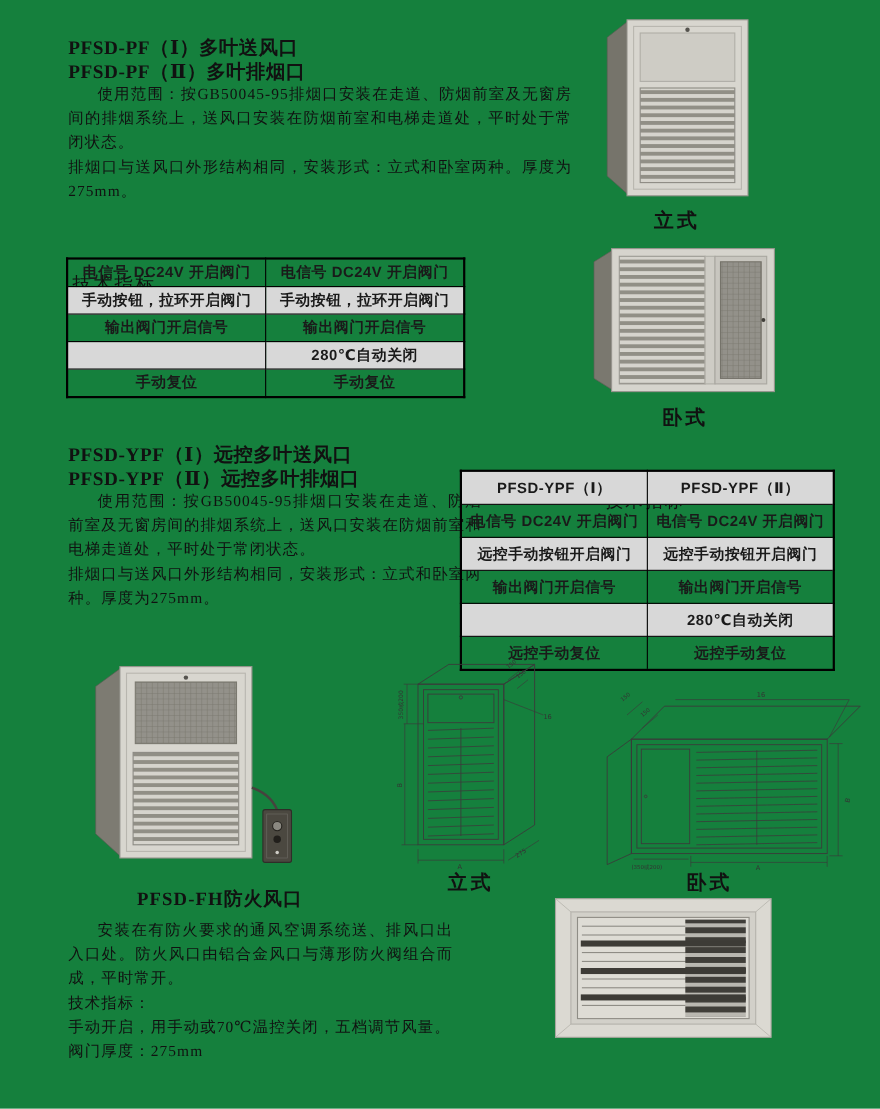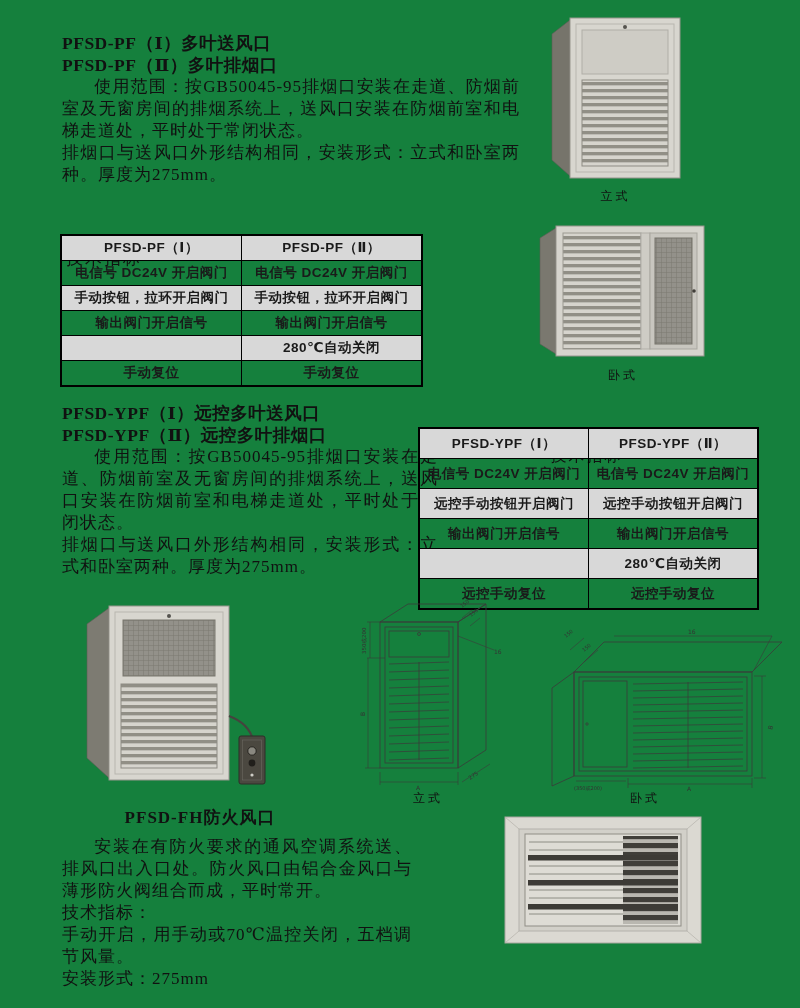--- a/index.html
+++ b/index.html
@@ -1,38 +1,38 @@
 <!DOCTYPE html>
 <html><head>
 <meta charset="utf-8">
 <style>
   html,body{margin:0;padding:0;background:#fff;}
   .page{position:relative;width:800px;height:1008px;background:#15803d;overflow:hidden;
         font-family:"Liberation Serif","DejaVu Serif",serif;color:#111;}
   .abs{position:absolute;}
   .tblock{text-align:justify;}
   .tblock .title{font-weight:bold;font-size:17.5px;line-height:22px;letter-spacing:.5px;}
-  .tblock p{margin:0;font-size:17px;line-height:22px;letter-spacing:1px;}
+  .tblock p{margin:0;font-size:14px;line-height:22px;letter-spacing:1px;}
   .tblock p.indent{text-indent:1.9em;}
   .b1{left:62px;top:32px;width:458px;}
   .b2{left:62px;top:402px;width:376px;}
   .b3{left:62px;top:836px;width:350px;}
   .spec-h{font-weight:normal;font-size:17px;letter-spacing:2px;margin-top:44px;}
   .h-left{left:66px;top:203px;}
   .h-right{left:418px;top:402px;width:337px;text-align:center;font-size:16px;}
   table.spec{border-collapse:collapse;table-layout:fixed;border:2px solid #000;}
   table.spec td{border:1px solid #000;text-align:center;vertical-align:middle;padding:0;
         font-family:"Liberation Sans","DejaVu Sans",sans-serif;font-weight:bold;
         font-size:13.5px;letter-spacing:.5px;color:#1a1a1a;}
   table.t1{left:60px;top:234px;width:358px;}
   table.t1 td{height:24px;width:179px;}
   table.t2{left:418px;top:427px;width:337px;}
   table.t2 td{height:29px;width:168px;}
   tr.shade td{background:#d8d8d8;}
-  .caption{text-align:center;font-size:12px;letter-spacing:3px;}
+  .caption{text-align:center;font-size:18px;letter-spacing:3px;font-weight:bold;}
   .cap1{left:548px;top:188px;width:135px;}
   .cap2{left:538px;top:367px;width:170px;}
   .cap3{left:80px;top:806px;width:240px;font-weight:bold;font-size:17px;letter-spacing:1px;text-align:center;}
   .capD1{left:358px;top:790px;width:140px;}
   .capD2{left:545px;top:790px;width:200px;}
   .note{left:425px;top:956px;width:360px;font-weight:bold;font-size:14.5px;letter-spacing:.3px;
         font-family:"Liberation Serif","DejaVu Serif",serif;}
   svg{display:block;}
   svg text{font-family:"DejaVu Sans",sans-serif;fill:#333;}
 </style>
@@ -62,24 +62,20 @@
     <div class="title">PFSD-PF（Ⅰ）多叶送风口</div>
     <div class="title">PFSD-PF（Ⅱ）多叶排烟口</div>
     <p class="indent">使用范围：按GB50045-95排烟口安装在走道、防烟前室及无窗房间的排烟系统上，送风口安装在防烟前室和电梯走道处，平时处于常闭状态。</p>
     <p>排烟口与送风口外形结构相同，安装形式：立式和卧室两种。厚度为275mm。</p>
   </div>
 
   <div class="abs spec-h h-left">技术指标</div>
 
   <table class="abs spec t1">
     <tbody>
-      <tr class="shade">
-        <td>PFSD-PF（Ⅰ）</td>
-        <td>PFSD-PF（Ⅱ）</td>
-      </tr>
       <tr>
         <td>电信号 DC24V 开启阀门</td>
         <td>电信号 DC24V 开启阀门</td>
       </tr>
       <tr class="shade">
         <td>手动按钮，拉环开启阀门</td>
         <td>手动按钮，拉环开启阀门</td>
       </tr>
       <tr>
         <td>输出阀门开启信号</td>
@@ -264,21 +260,21 @@
     <text x="232" y="104" font-size="6" transform="rotate(-75 232 104)">B</text>
     <text x="147" y="165" font-size="6">A</text>
     <text x="34" y="164" font-size="5">(350或200)</text>
   </svg>
   <div class="abs caption capD2">卧式</div>
 
   <div class="abs tblock b3">
     <p class="indent">安装在有防火要求的通风空调系统送、排风口出入口处。防火风口由铝合金风口与薄形防火阀组合而成，平时常开。</p>
     <p>技术指标：</p>
     <p>手动开启，用手动或70℃温控关闭，五档调节风量。</p>
-    <p>安装形式：275mm</p>
+    <p>阀门厚度：275mm</p>
   </div>
 
   <svg class="abs" style="left:504px;top:816px" width="198" height="128" viewBox="0 0 198 128">
     <rect x="1" y="1" width="196" height="126" fill="#dbd9d2" stroke="#a8a69f"></rect>
     <line x1="1" y1="1" x2="15" y2="13" stroke="#b4b2ab" stroke-width="0.7"></line>
     <line x1="197" y1="1" x2="183" y2="13" stroke="#b4b2ab" stroke-width="0.7"></line>
     <line x1="1" y1="127" x2="15" y2="115" stroke="#b4b2ab" stroke-width="0.7"></line>
     <line x1="197" y1="127" x2="183" y2="115" stroke="#b4b2ab" stroke-width="0.7"></line>
     <rect x="15" y="13" width="168" height="102" fill="#d2d0c9" stroke="#b4b2ab"></rect>
     <rect x="21" y="18" width="156" height="92" fill="#dedcd5" stroke="#8f8d86"></rect>

